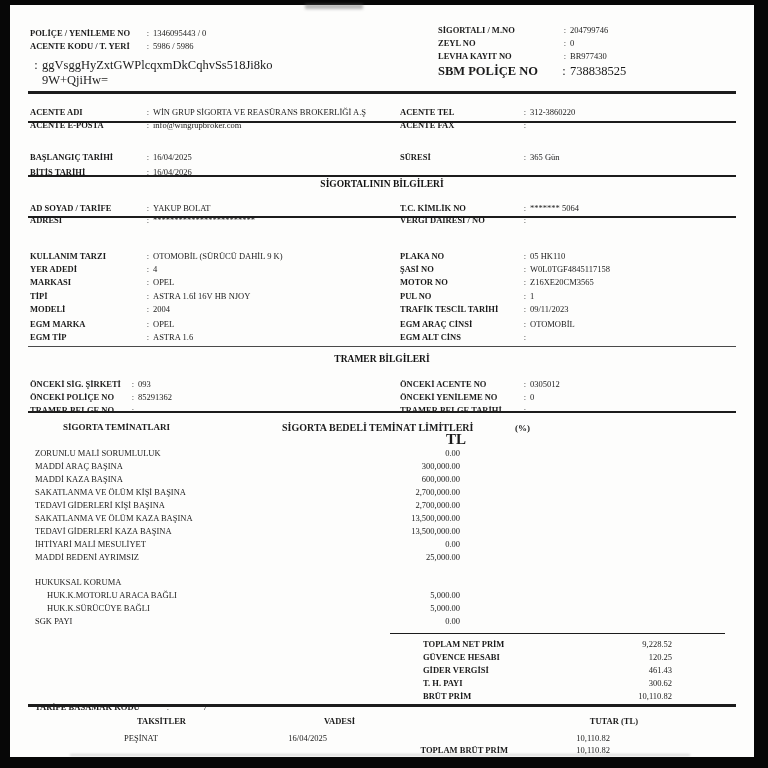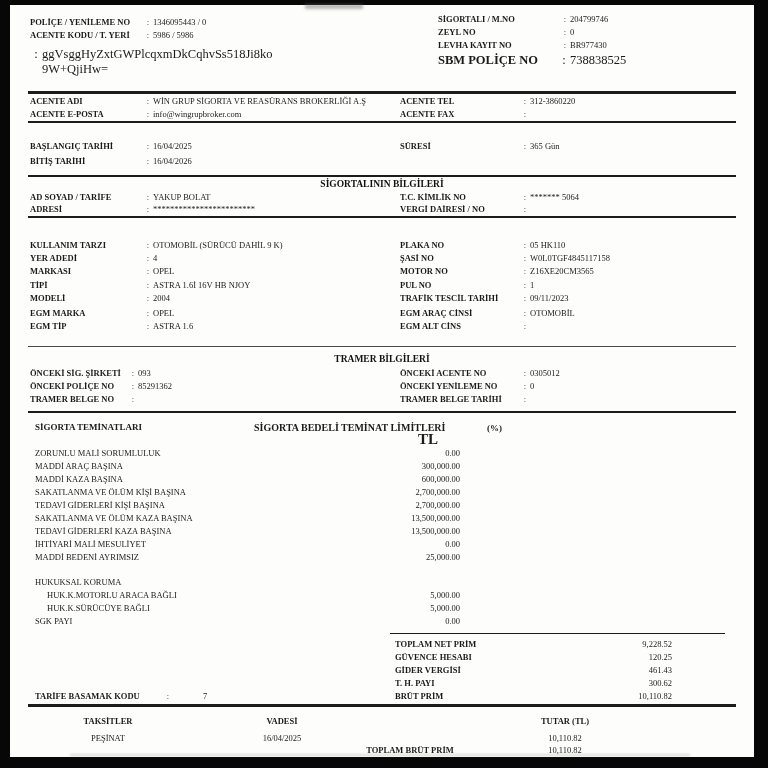--- a/index.html
+++ b/index.html
@@ -5,36 +5,36 @@
   html,body{margin:0;padding:0;}
   body{
     width:768px;height:768px;position:relative;background:#070707;
     font-family:"Liberation Serif","DejaVu Serif",serif;
     -webkit-font-smoothing:antialiased;overflow:hidden;
   }
   .page{
     position:absolute;left:10px;top:5px;width:744px;height:752px;
     background:#fdfdfc;color:#151515;
   }
-  .kv{position:absolute;display:flex;white-space:nowrap;font-size:8.5px;line-height:11px;color:#1b1b1b;}
+  .kv{position:absolute;display:flex;white-space:nowrap;font-size:8.5px;line-height:11px;color:#1b1b1b;margin-top:11px;}
   .kv .l{font-weight:700;flex:none;}
   .kv .c{flex:none;width:10px;text-align:center;}
   .kv .c::before{content:":";}
   .kv .v{font-weight:400;}
   .w-left .l{width:113px;}
   .w-right .l{width:120px;}
   .w-topright .l{width:122px;}
   .big{font-size:12.5px;line-height:15px;}
   .big .c{width:12px;}
   .title{position:absolute;left:0;right:0;text-align:center;font-weight:700;font-size:9.5px;line-height:11px;color:#111;}
   .hr{position:absolute;left:18px;width:708px;background:#1c1c1c;}
   .cell{position:absolute;font-size:8.5px;line-height:11px;white-space:nowrap;color:#1b1b1b;}
   .amt{position:absolute;font-size:8.5px;line-height:11px;text-align:right;color:#1b1b1b;}
-  .bold{font-weight:700;}
-  .ctr{text-align:center;}
+  .bold{font-weight:700;margin-left:28px;}
+  .ctr{text-align:right;}
   .remnant-top{position:absolute;left:295px;top:-1px;width:58px;height:5px;background:#666;opacity:.45;filter:blur(1.4px);}
   .remnant-bottom{position:absolute;left:60px;bottom:1px;width:620px;height:2px;background:#888;opacity:.30;filter:blur(1px);}
 </style>
 </head>
 <body>
 
 <div class="page">
   <div class="remnant-top"></div>
 
   <div class="kv w-left" style="left:20px;top:12px">

